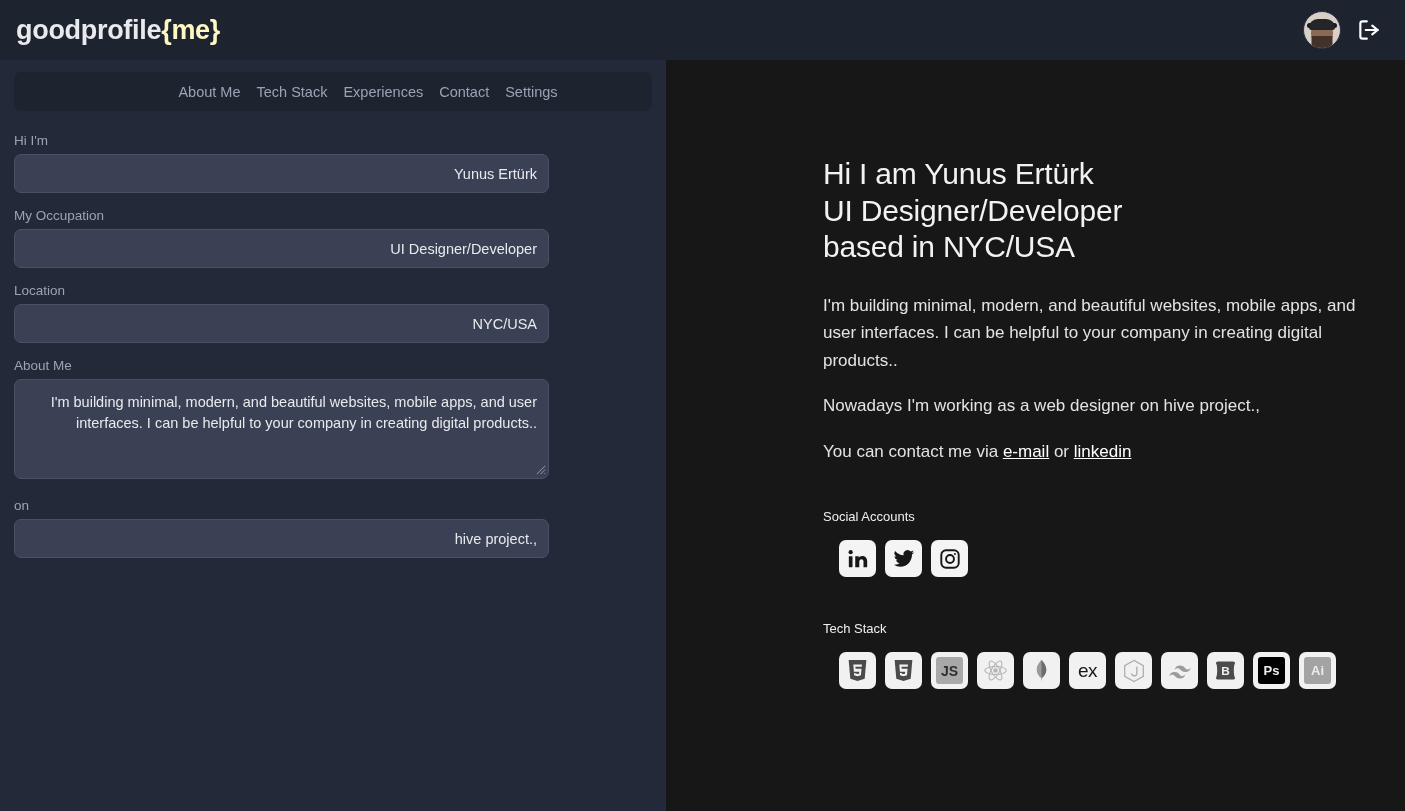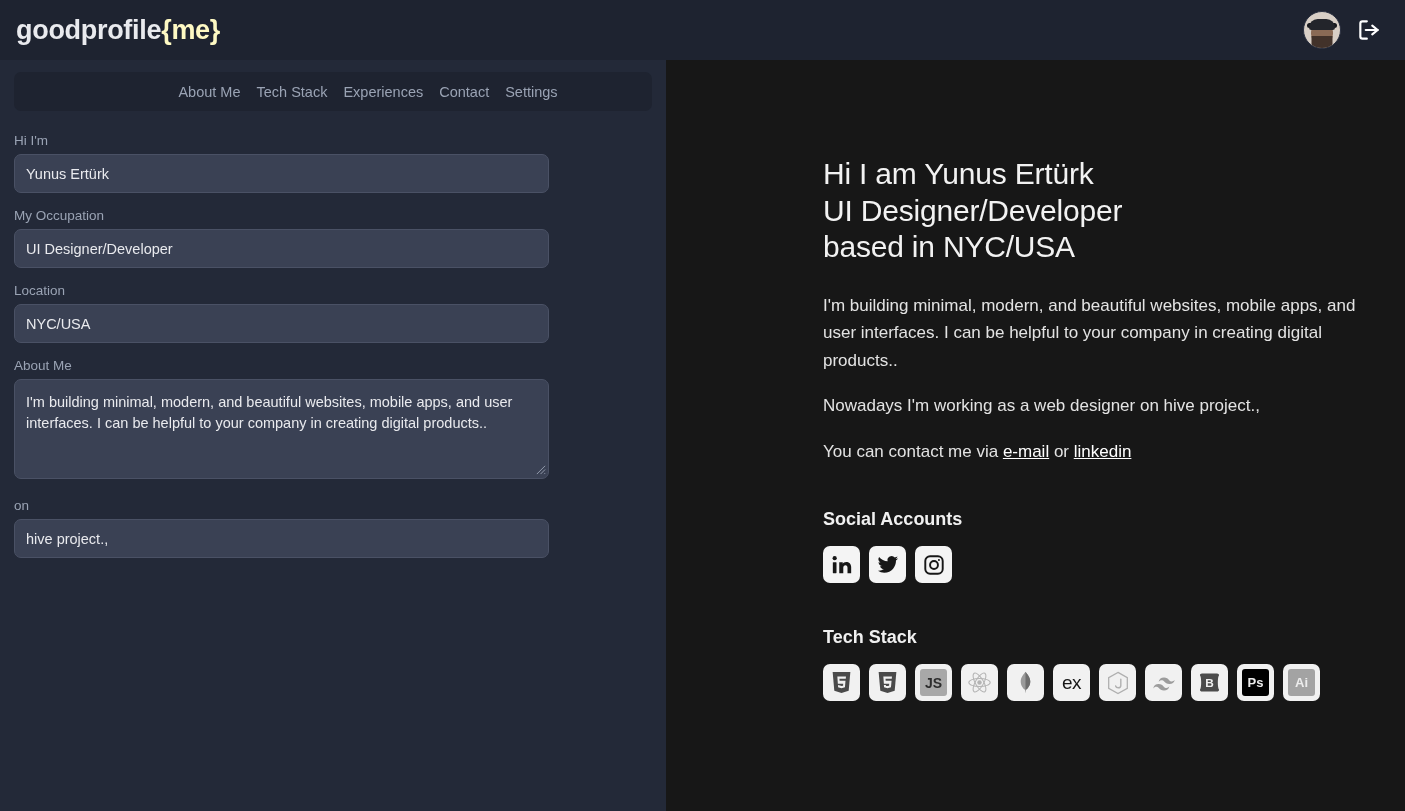--- a/index.html
+++ b/index.html
@@ -120,20 +120,21 @@
     display: block;
     width: 535px;
     background: #3a4154;
     border: 1px solid #4a5165;
     border-radius: 7px;
     color: #e9eaee;
     font-size: 14.5px;
     font-family: "Liberation Sans", sans-serif;
     padding: 12px 11px;
     outline: none;
+    text-align: right;
   }
   .text-input { height: 39px; }
   .text-area {
     height: 100px;
     line-height: 1.42;
     resize: none;
     position: relative;
   }
   .ta-wrap { position: relative; display: inline-block; }
   .resize-grip {
@@ -166,26 +167,26 @@
     margin-bottom: 18px;
     max-width: 535px;
   }
   .hero-p a {
     color: #ffffff;
     text-decoration: underline;
     cursor: pointer;
   }
   .section-head {
     color: #f0f0f0;
-    font-size: 18px;
-    font-weight: bold;
+    font-size: 13px;
+    font-weight: normal;
     margin-top: 44px;
     margin-bottom: 16px;
   }
-  .icon-row { display: flex; gap: 9px; align-items: center; }
+  .icon-row { display: flex; gap: 9px; align-items: center; margin-left: 16px; }
   .social-tile {
     width: 37px; height: 37px;
     background: #f4f4f4;
     border-radius: 7px;
     display: flex; align-items: center; justify-content: center;
     cursor: pointer;
     flex: none;
   }
   .tech-tile {
     width: 37px; height: 37px;

